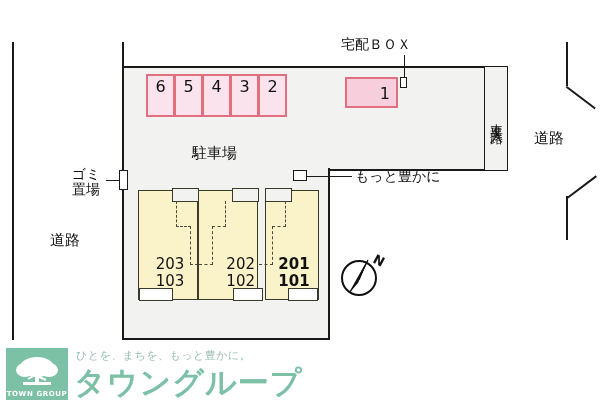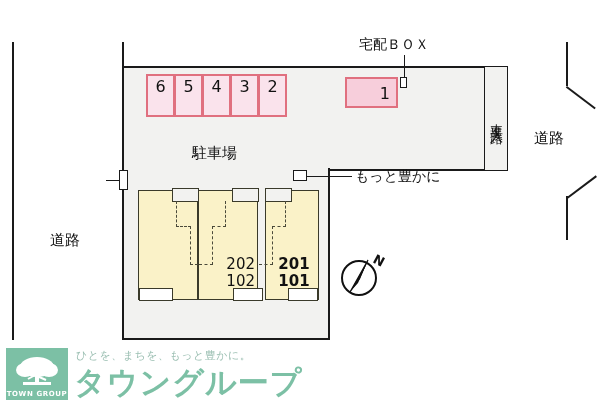--- a/index.html
+++ b/index.html
@@ -225,40 +225,48 @@
   <div class="stall" style="left:202px; top:74px; width:29px; height:43px;">4</div>
   <div class="stall" style="left:230px; top:74px; width:29px; height:43px;">3</div>
   <div class="stall" style="left:258px; top:74px; width:29px; height:43px;">2</div>
 
   <div class="stall stall-1" style="left:345px; top:77px; width:53px; height:31px;">1</div>
 
 
   <div class="marker" style="left:400px; top:77px; width:7px; height:11px;"></div>
 
   <div class="leader-v" style="left:404px; top:55px; height:22px;"></div>
-  <div class="maptext" style="left:359px; top:36px;">宅配ＢＯＸ</div>
+  <div class="maptext" style="left:341px; top:36px;">宅配ＢＯＸ</div>
 
   <div class="v-strip" style="left:484px; top:66px; width:24px; height:105px;">車進入路</div>
 
   <div class="maptext big" style="left:192px; top:144px;">駐車場</div>
 
+  <div class="maptext two-line" style="left:66px; top:167px; width:40px;">
+    <span>ゴミ</span><br>
+    <span>置場</span>
+  </div>
   <div class="leader-h" style="left:106px; top:180px; width:17px;"></div>
   <div class="marker" style="left:119px; top:170px; width:9px; height:20px;"></div>
 
   <div class="marker" style="left:293px; top:170px; width:14px; height:11px;"></div>
   <div class="leader-h" style="left:307px; top:176px; width:45px;"></div>
   <div class="maptext" style="left:355px; top:168px;">もっと豊かに</div>
 
   <div class="unit" style="left:138px; top:190px; width:60px; height:110px;"></div>
   <div class="notch" style="left:172px; top:188px; width:27px; height:14px;"></div>
   <div class="notch-bottom" style="left:139px; top:288px; width:34px; height:13px;"></div>
   <div class="dashed" style="left:176px; top:201px; height:26px;"></div>
   <div class="dashed" style="left:190px; top:226px; height:39px;"></div>
   <div class="dashed-h" style="left:176px; top:226px; width:15px;"></div>
   <div class="dashed-h" style="left:190px; top:264px; width:13px;"></div>
+  <div class="unit-label" style="left:146px; top:256px; width:48px;">
+    <span>203</span><br>
+    <span>103</span>
+  </div>
 
   <div class="unit" style="left:198px; top:190px; width:60px; height:110px;"></div>
   <div class="notch" style="left:232px; top:188px; width:27px; height:14px;"></div>
   <div class="notch-bottom" style="left:233px; top:288px; width:30px; height:13px;"></div>
   <div class="dashed" style="left:225px; top:201px; height:26px;"></div>
   <div class="dashed" style="left:212px; top:226px; height:39px;"></div>
   <div class="dashed-h" style="left:212px; top:226px; width:14px;"></div>
   <div class="dashed-h" style="left:199px; top:264px; width:14px;"></div>
   <div class="unit-label" style="left:207px; top:256px; width:48px;text-align:right;">
     <span>202</span><br>

